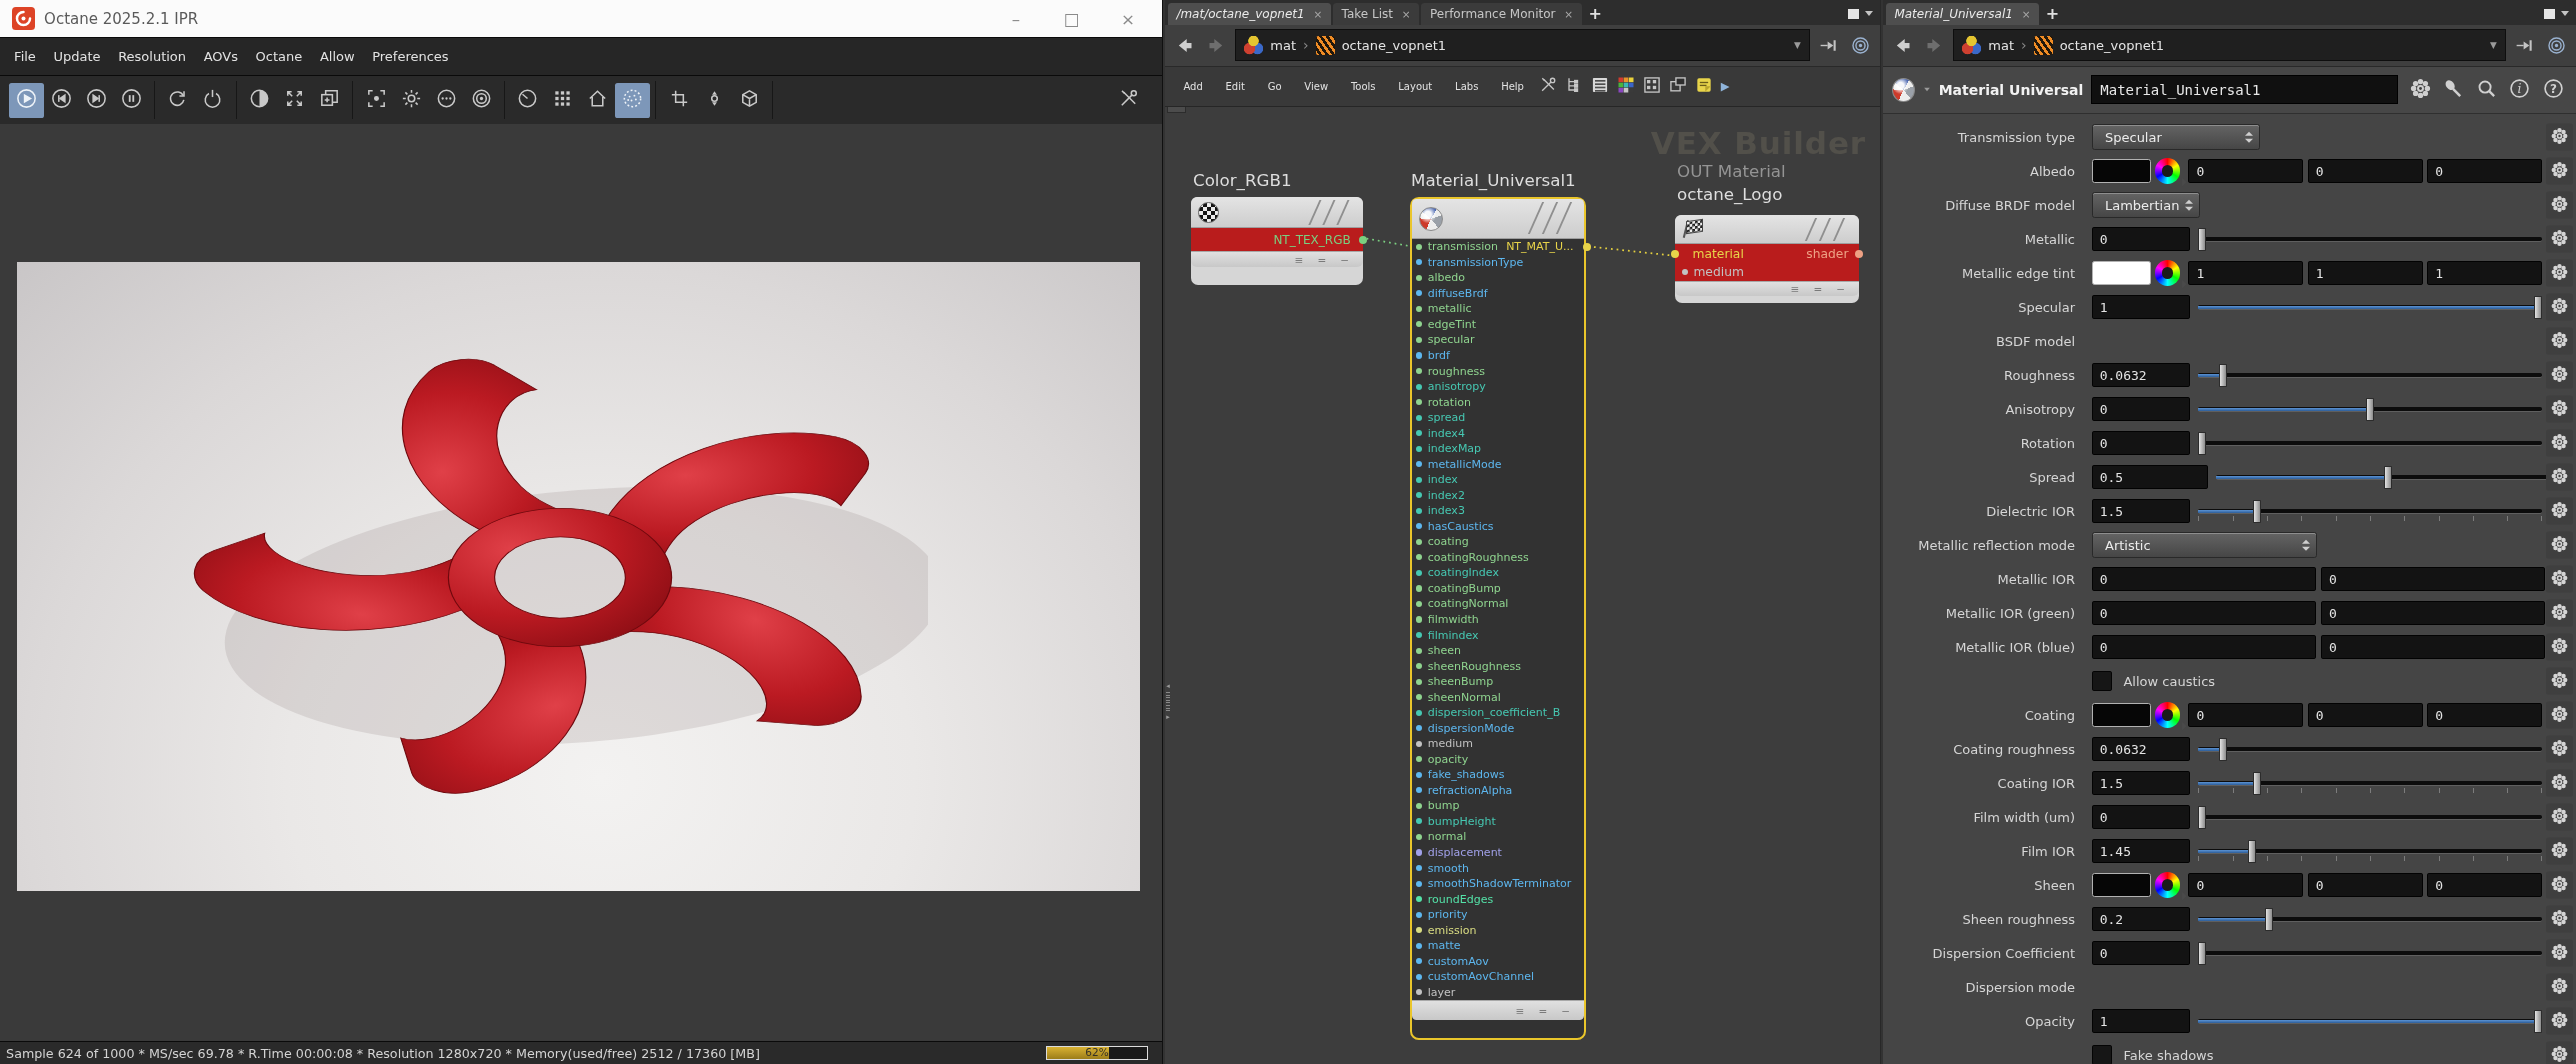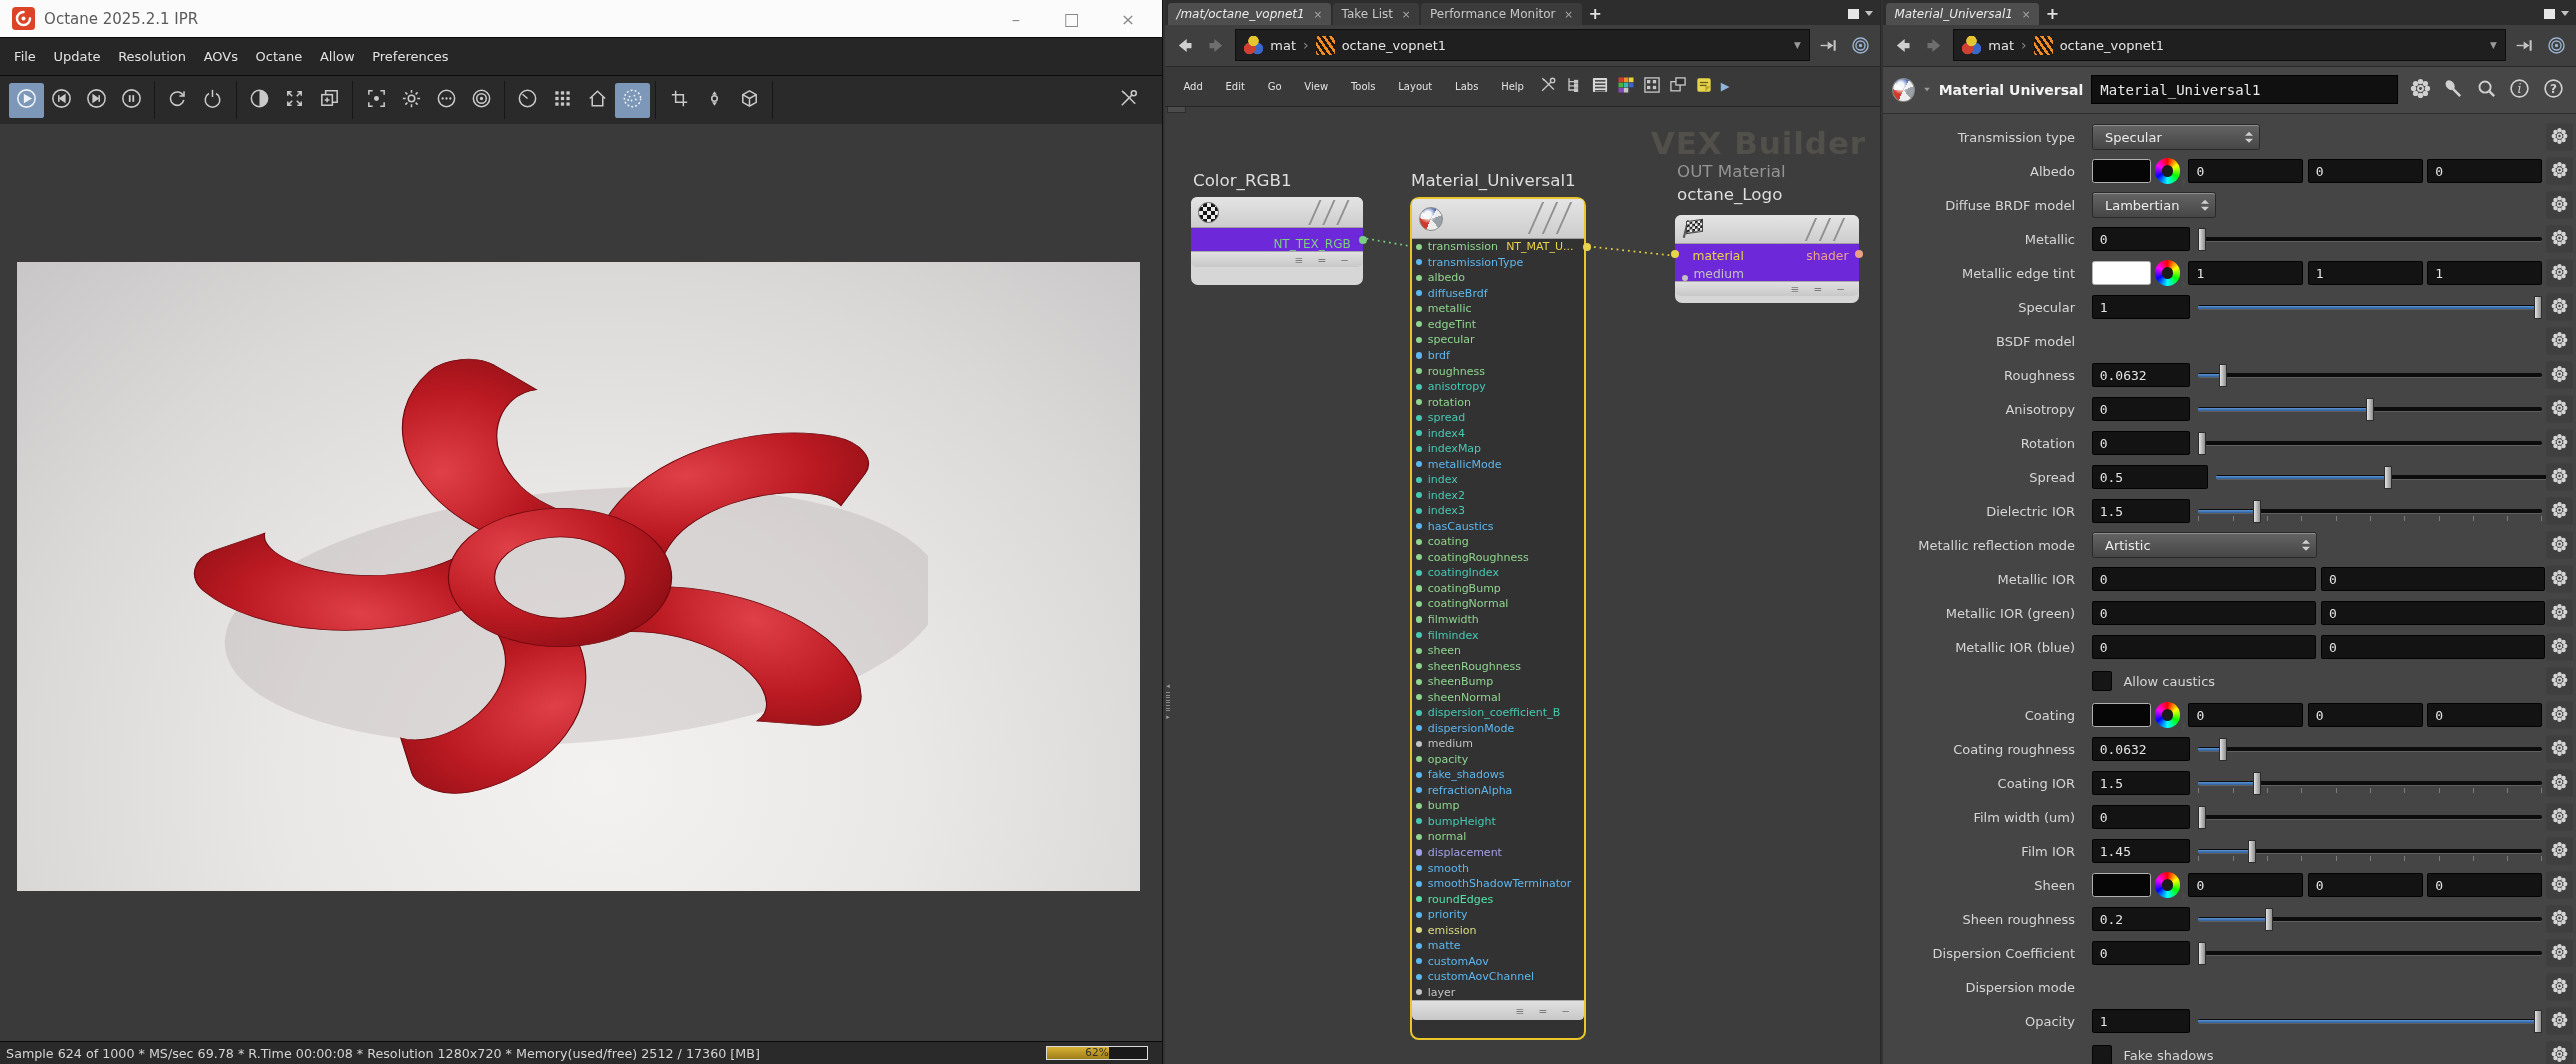--- a/index.html
+++ b/index.html
@@ -75,21 +75,21 @@
            background-size:8px 8px;background-position:0 0,4px 4px;border-radius:50%;border:0.9px solid #666;box-sizing:border-box}
   .ball{border-radius:50%;border:0.9px solid #8a8a8a;box-sizing:border-box;background:
     radial-gradient(circle at 36% 30%, rgba(255,255,255,.95) 0 16%, rgba(255,255,255,0) 42%),
     conic-gradient(from 205deg, #cd3a2b 0 68deg, #ededed 68deg 105deg, #4a66b0 105deg 185deg, #ededed 185deg 225deg, #9aa0a8 225deg 295deg, #ededed 295deg 360deg)}
   .flagicon{position:relative;width:21px;height:21px}
   .flagicon .cloth{position:absolute;left:4.4px;top:1.8px;width:15px;height:10.5px;transform:skewY(-8deg);
       background-image:linear-gradient(45deg,#151515 25%,transparent 25%,transparent 75%,#151515 75%),
                        linear-gradient(45deg,#151515 25%,#ececec 25%,#ececec 75%,#151515 75%);
       background-size:5.3px 5.3px;background-position:0 0,2.6px 2.6px;border:0.9px solid #444}
   .flagicon .pole{position:absolute;left:2.6px;top:1.8px;width:1.8px;height:17.5px;background:#555;transform:rotate(14deg)}
-  .band{background:#6d28d9;display:flex;align-items:flex-end;position:relative}
+  .band{background:#b91c1c;display:flex;align-items:center;position:relative}
   .ftr{height:19px;background:linear-gradient(#e0e0e0,#c8c8c8);display:flex;align-items:center;justify-content:flex-end;gap:14px;padding:0 14px;color:#7a7a7a;font-size:10.5px;border-radius:0 0 6.1px 6.1px;border-top:0.9px solid #a8a8a8}
   .gnode.mat{border:2.6px solid #eac62b;border-radius:8.8px;background:#323232}
   .gnode.mat .hdr{height:39px;border-radius:4.4px 4.4px 0 0}
   .mrows{display:flex;flex-direction:column;background:#323232}
   .mrow{flex:1;display:flex;align-items:center;font-size:11px;padding-left:4.4px;position:relative;white-space:nowrap}
   .dot{width:6.1px;height:6.1px;border-radius:50%;margin-right:5.3px;flex:none}
   .outdot{position:absolute;width:8px;height:8px;border-radius:50%;top:50%;margin-top:-4px}
   .wires{position:absolute;left:0;top:0;pointer-events:none}
 
   
@@ -913,21 +913,21 @@
                 <circle cx="6.9" cy="6.9" r="2.8"></circle>
                 <circle cx="12" cy="12" r="3.6"></circle>
               </g>
               <circle cx="12" cy="12" r="1.5" fill="#3f3f3f" stroke="none"></circle>
             </svg></span>
         </div>
   </div>
       <div class="prow">
     <div class="plabel">Diffuse BRDF model</div>
     <div class="pctrl">
-          <div class="dropdown" style="width:124px">
+          <div class="dropdown" style="width:108px">
             <span>Lambertian</span>
             <span class="dd-arrows">
               <i class="up"></i>
               <i class="dn"></i>
             </span>
           </div>
         </div>
     <div class="pgear">
           <span><svg width="19" height="19" viewBox="0 0 24 24" stroke="#d4d4d4" stroke-width="1.6" fill="none">
               <g fill="#d4d4d4" stroke="none">

